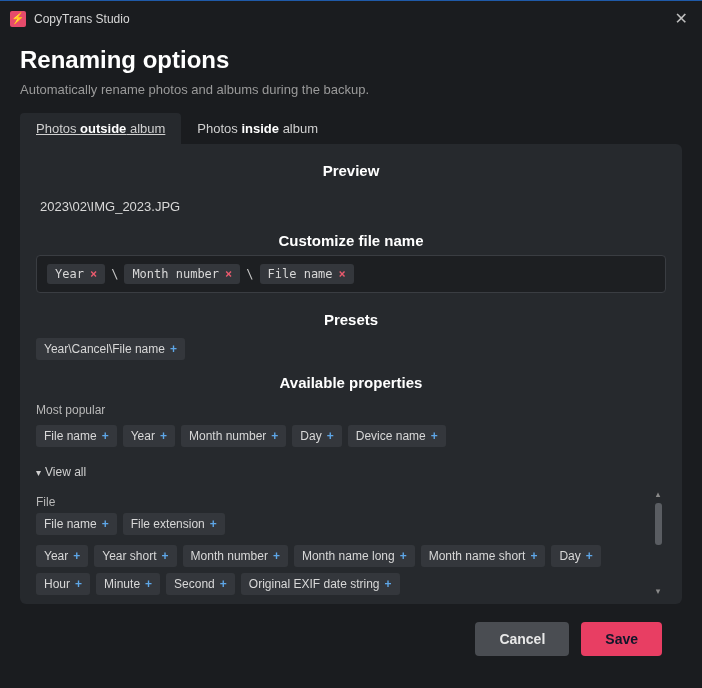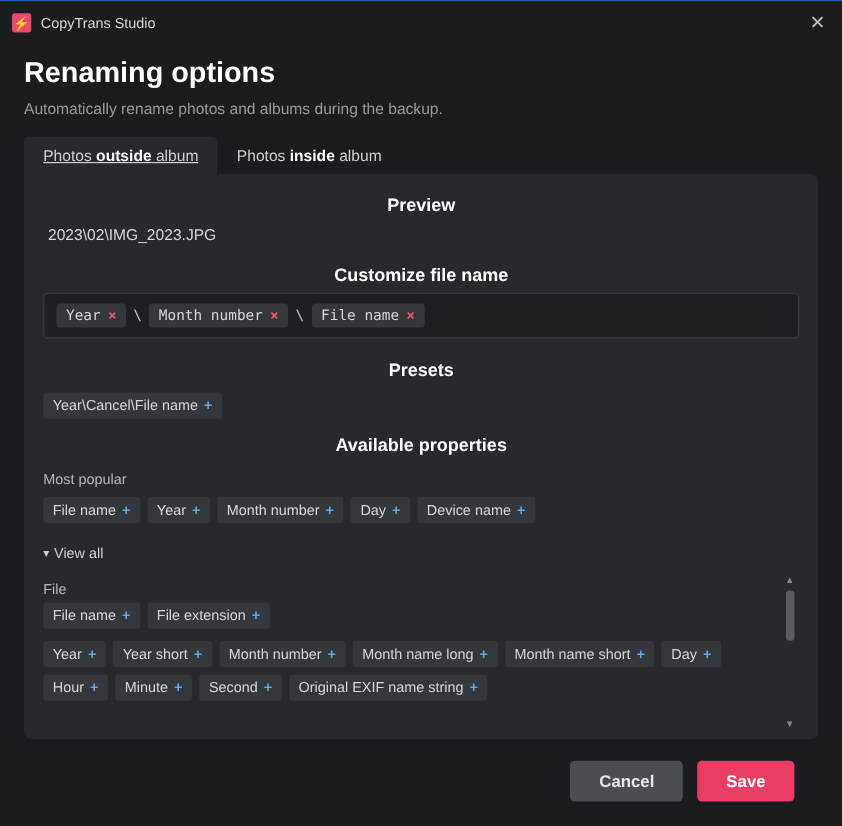--- a/index.html
+++ b/index.html
@@ -90,21 +90,21 @@
   .section-label {
     color: #fff;
     font-size: 15px;
     font-weight: 700;
     margin: 4px 0 6px 0;
     text-align: center;
   }
   .preview-text {
     color: #d8d8d8;
     font-size: 13px;
-    margin: 2px 0 14px 4px;
+    margin: 14px 0 14px 4px;
   }
   .tokenbox {
     background: #1d1f22;
     border: 1px solid #3a3d42;
     border-radius: 4px;
     padding: 8px 10px;
     display: flex;
     align-items: center;
     gap: 6px;
     flex-wrap: wrap;
@@ -203,37 +203,37 @@
     width: 7px;
     height: 42px;
     background: #5a5d62;
     border-radius: 3px;
     cursor: pointer;
   }
   .footer {
     display: flex;
     justify-content: flex-end;
     gap: 12px;
-    padding: 18px 20px 20px 0;
+    padding: 18px 20px 32px 0;
   }
   .btn {
     padding: 9px 24px;
     border-radius: 4px;
     font-size: 14px;
     font-weight: 600;
     cursor: pointer;
     border: none;
   }
   .btn-cancel {
     background: #4a4d52;
     color: #e8e8e8;
   }
   .btn-save {
     background: #e83e63;
-    color: #ffffff;
+    color: #0f172a;
   }
   strong { color: #fff; font-weight: 700; }
 </style>
 </head>
 <body>
 
 <div class="window">
   <div class="titlebar">
     <span class="app-icon">⚡</span>
     <span>CopyTrans Studio</span>
@@ -361,21 +361,21 @@
               </span>
             <span class="chip">
                 <span>Minute</span>
                 <span class="plus">+</span>
               </span>
             <span class="chip">
                 <span>Second</span>
                 <span class="plus">+</span>
               </span>
             <span class="chip">
-                <span>Original EXIF name string</span>
+                <span>Original EXIF date string</span>
                 <span class="plus">+</span>
               </span>
           </div>
 
         </div>
         <div class="scrollbar-track">
           <span class="scroll-arrow up">▴</span>
           <div class="scroll-thumb"></div>
           <span class="scroll-arrow down">▾</span>
         </div>

